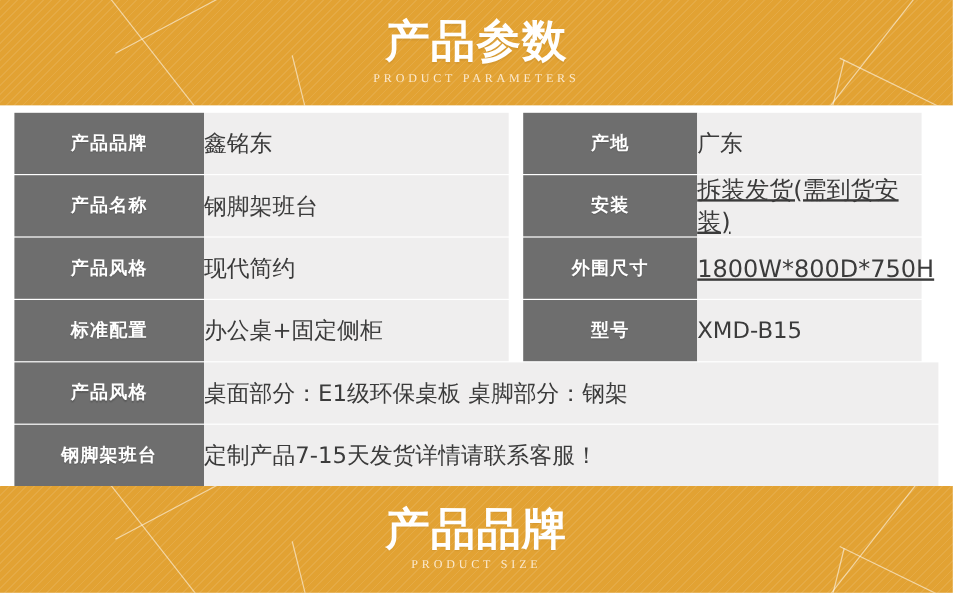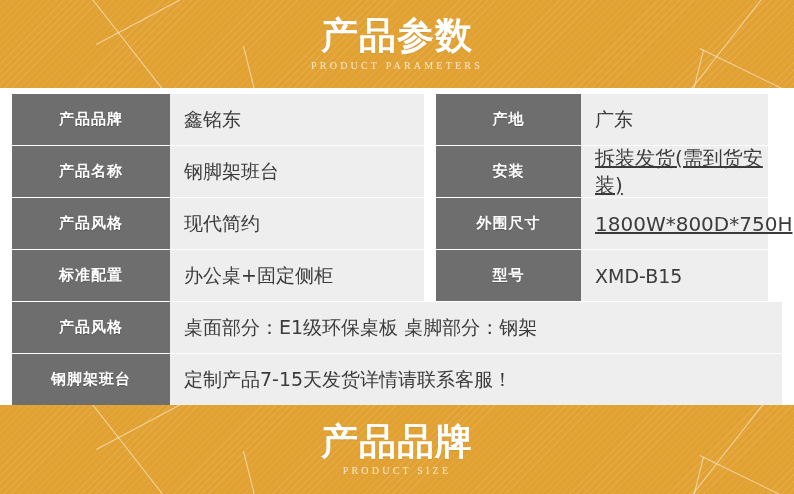--- a/index.html
+++ b/index.html
@@ -114,21 +114,20 @@
     font-size: 15px;
     font-weight: bold;
     justify-content: center;
     letter-spacing: 1px;
     text-shadow: 0 1px 1px rgba(0,0,0,0.18);
   }
   .cell-value {
     background: #efeeee;
     color: #3b3b3b;
     font-size: 19px;
-    padding-left: 14px;
     font-weight: normal;
   }
   .cell-value.small {
     font-size: 20px;
     text-decoration: underline;
   }
   
   .c-lab-a { width: 158px; }
   .c-val-a { width: 254px; }
   .c-gap   { width: 12px; background: #ffffff; }

